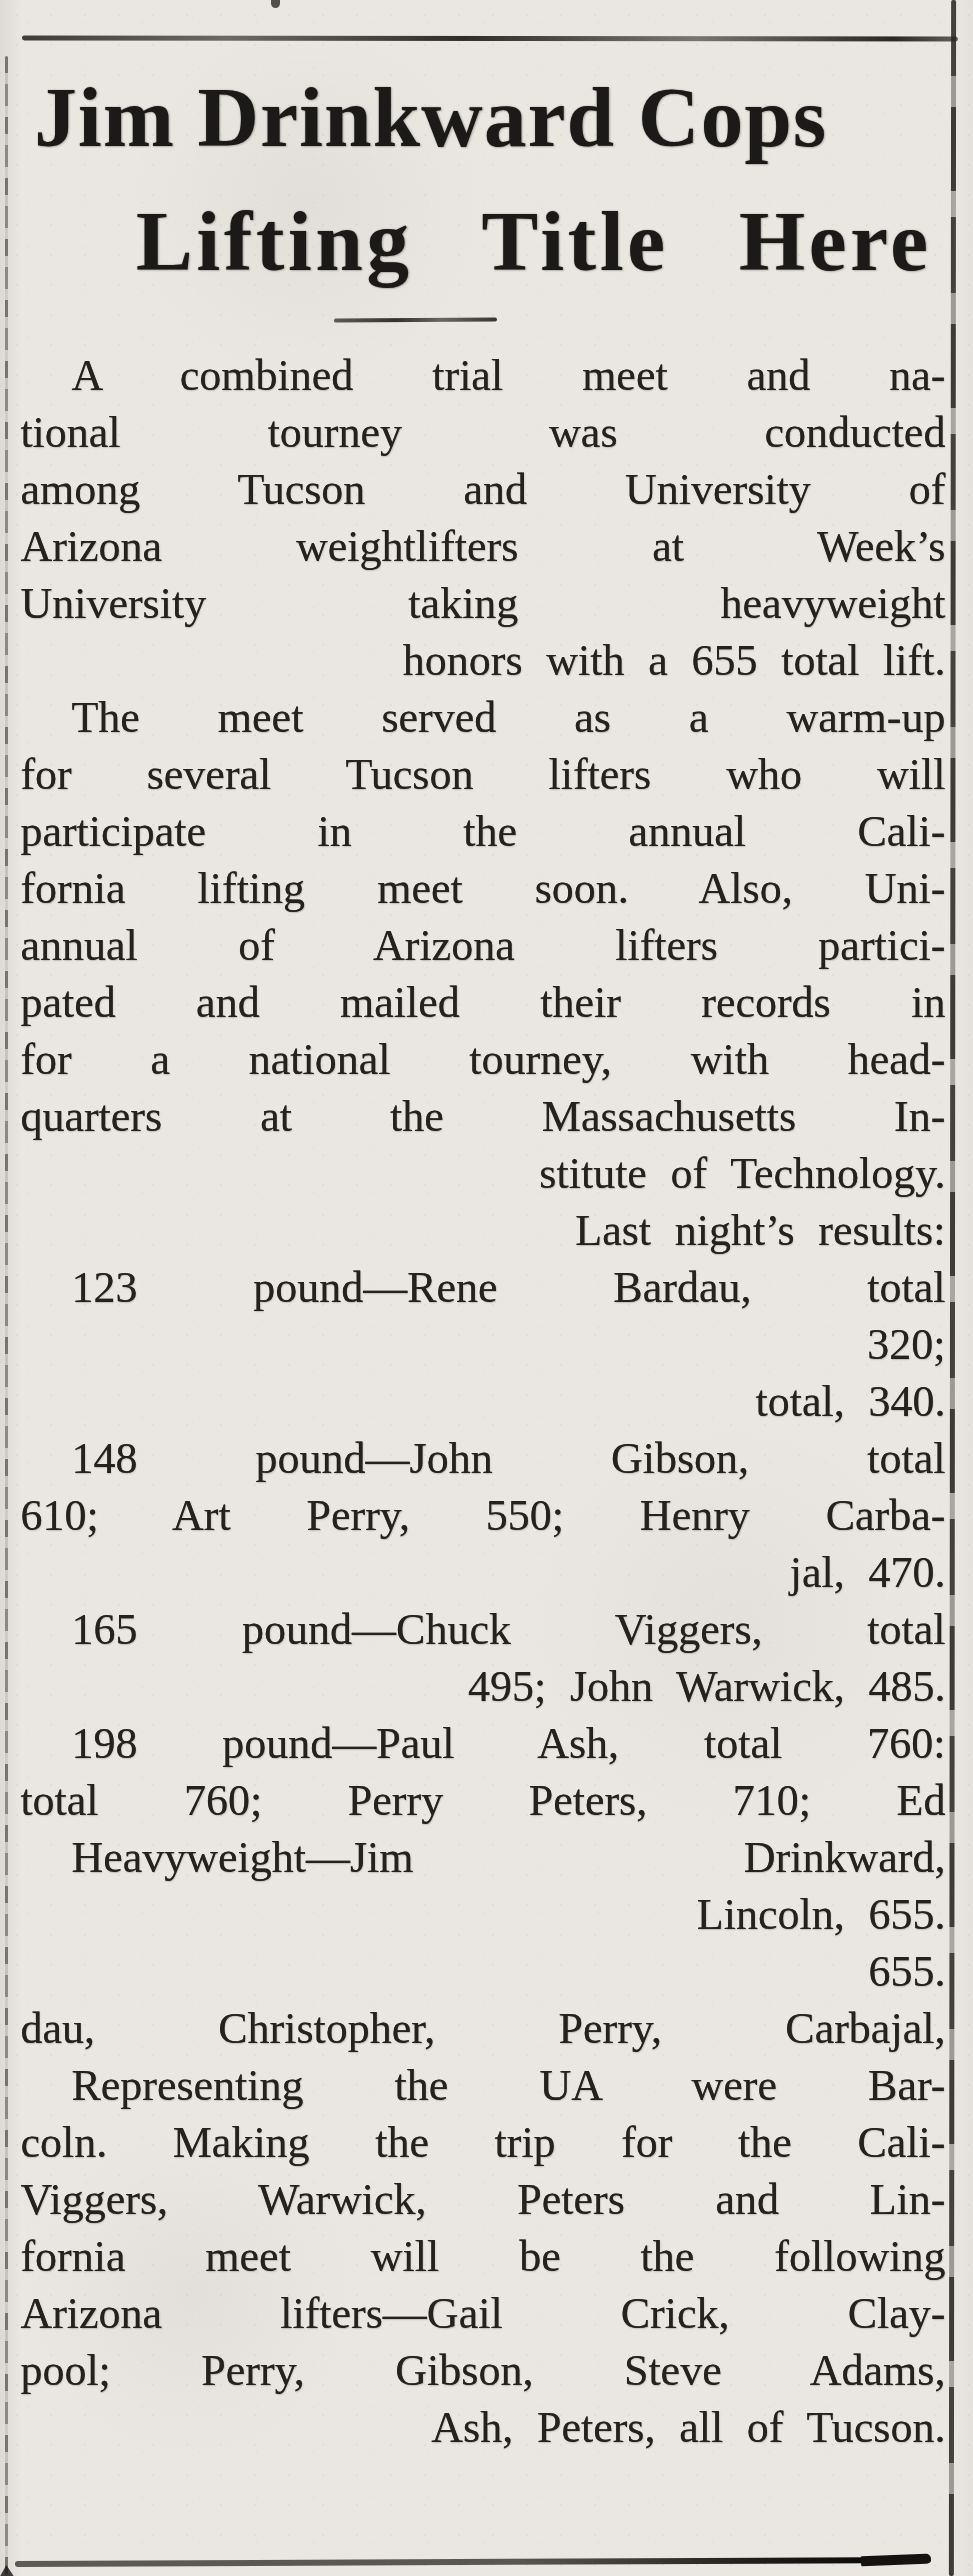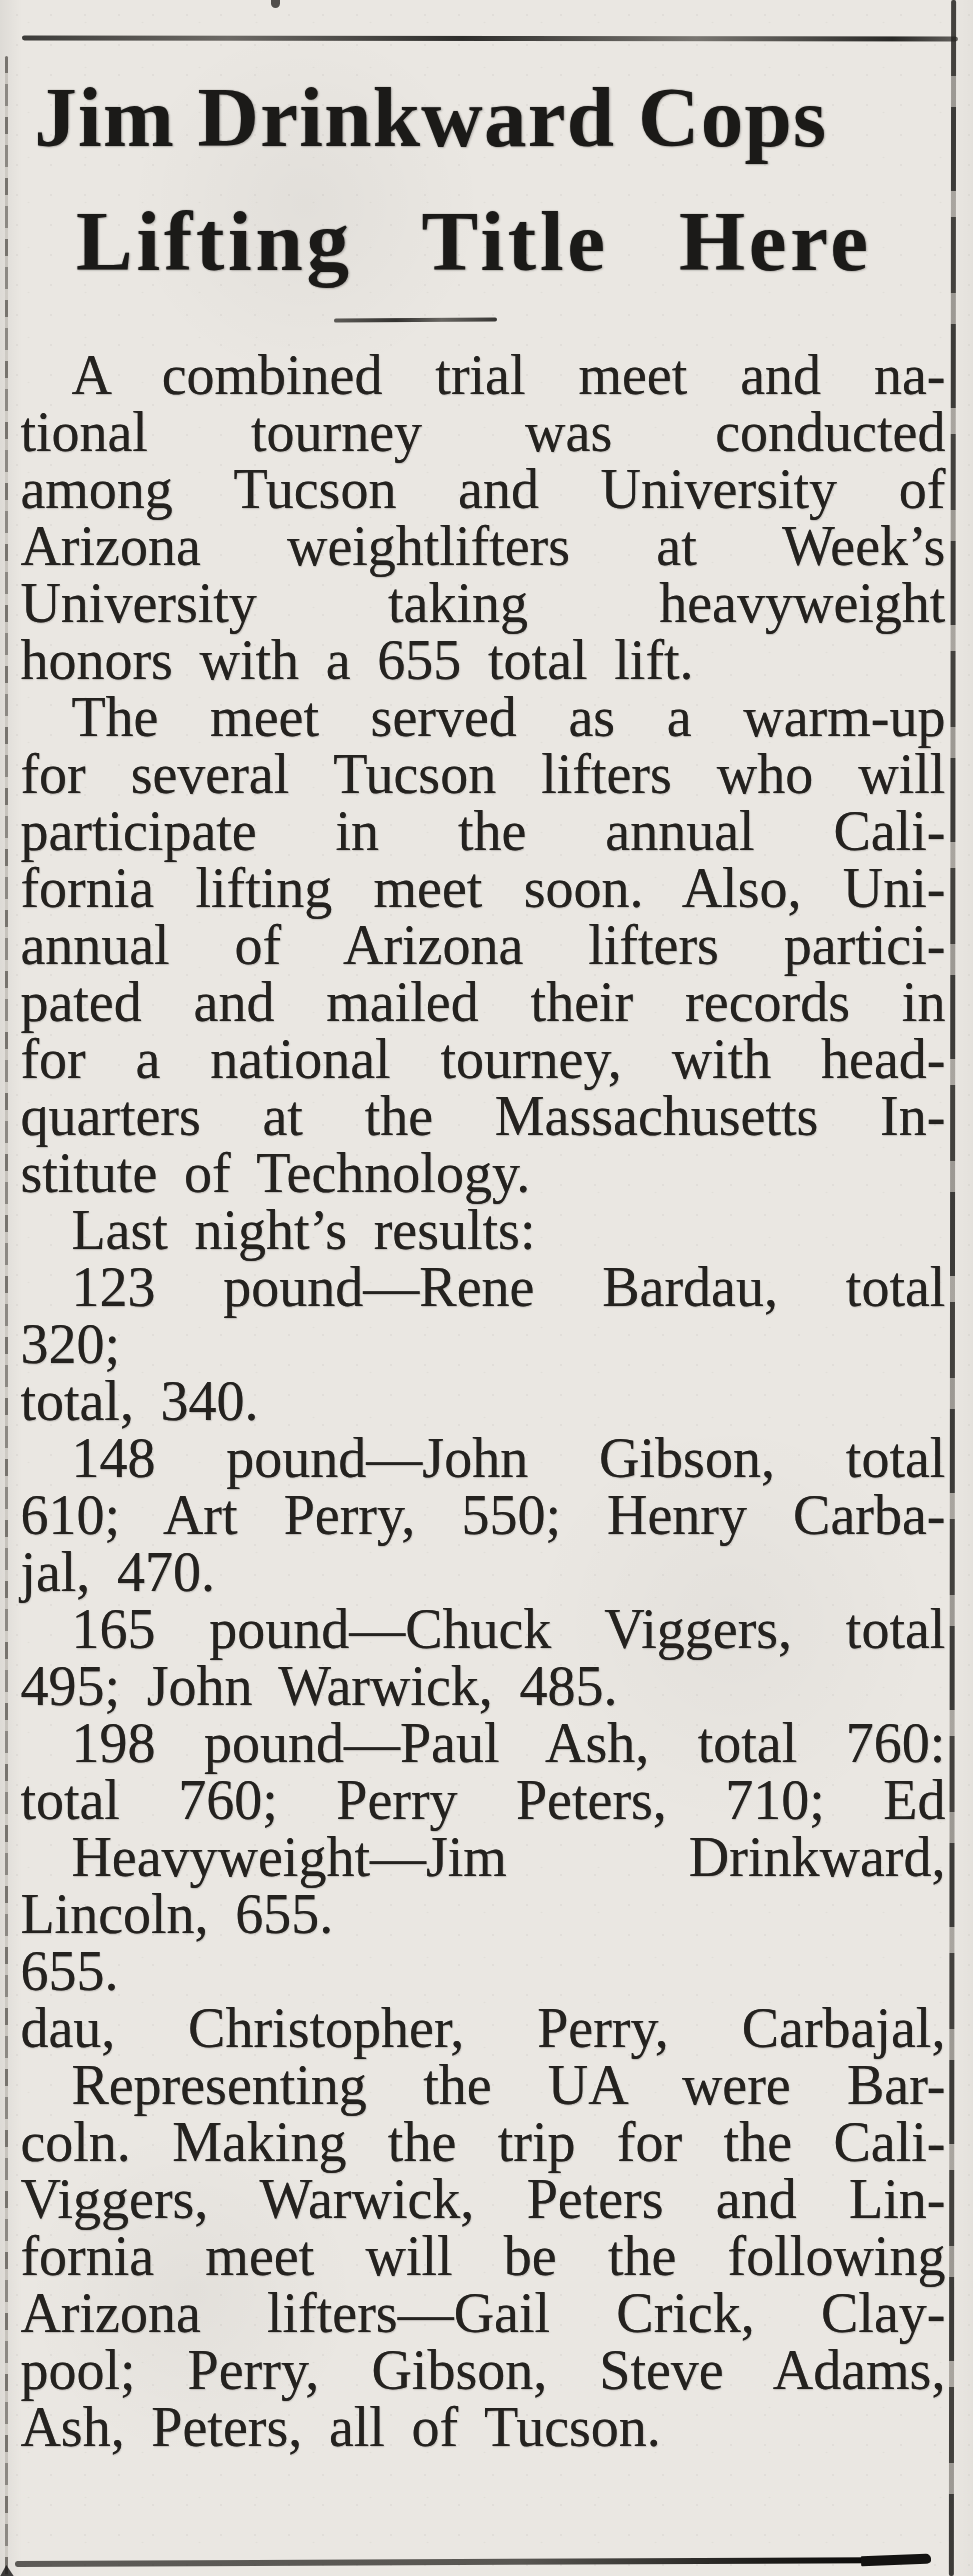--- a/index.html
+++ b/index.html
@@ -66,33 +66,33 @@
   }
   
   .headline{
     position:absolute;left:24px;top:55px;width:922px;
     font-weight:bold;font-size:85px;line-height:124px;
     color:#1b1a18;letter-spacing:1.3px;
     text-shadow:0 0 1.3px rgba(25,24,22,.55), 1.3px 1.3px 1.9px rgba(25,24,22,.18);
     white-space:nowrap;
   }
   .hl1{display:block;margin-left:10.2px;}
-  .hl2{display:block;margin-left:52px;letter-spacing:3.8px;word-spacing:45px;}
+  .hl2{display:block;margin-left:112px;letter-spacing:3.8px;word-spacing:45px;}
   .divider{
     position:absolute;left:334px;top:318px;width:163px;height:3.8px;
     background:linear-gradient(90deg,rgba(58,56,52,.8),rgba(32,31,29,.9) 38%,rgba(60,58,54,.75) 66%,rgba(36,35,33,.9));
     border-radius:1.9px;transform:rotate(-.4deg);
   }
   
   .body{
     position:absolute;left:20.4px;top:347px;width:925px;
-    font-size:56px;line-height:57px;
+    font-size:44px;line-height:57px;
     text-shadow:0 0 0.6px rgba(35,33,30,.65), 0.6px 0.6px 1.3px rgba(35,33,30,.22);
   }
-  .ln{height:57px;white-space:nowrap;word-spacing:12.7px;overflow:visible;}
+  .ln{height:57px;white-space:nowrap;word-spacing:12.7px;overflow:visible;text-align:right;}
   .ln.j{white-space:normal;text-align:justify;text-align-last:justify;word-spacing:normal;}
   .ln.ind{text-indent:51px;}
 </style>
 </head>
 <body>
 
 <div class="page">
 
   <div class="top-rule"></div>
   <span class="top-dot"></span>

